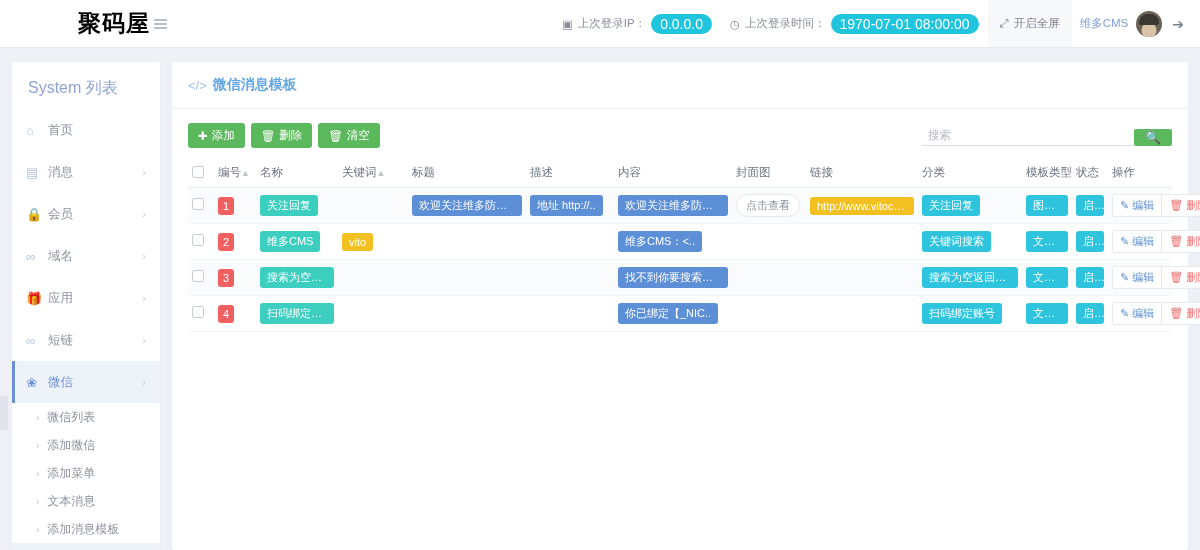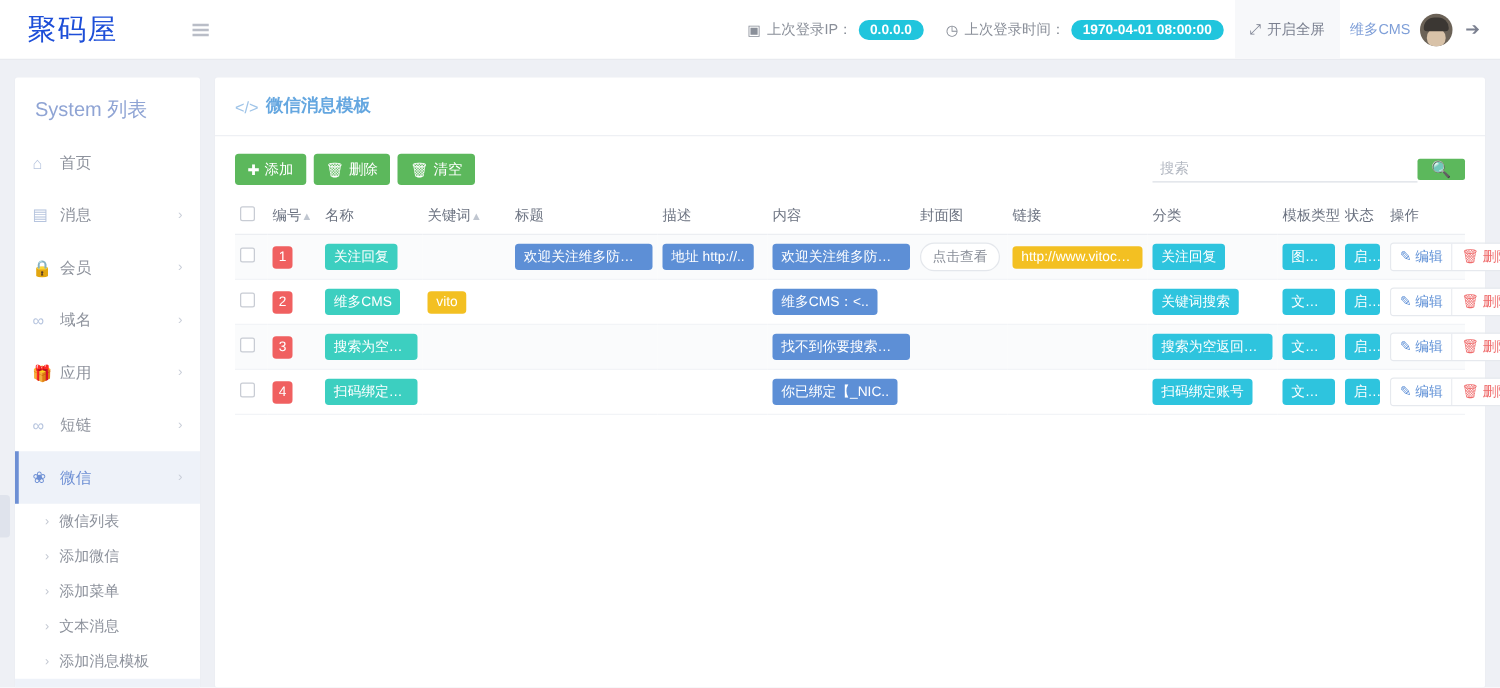--- a/index.html
+++ b/index.html
@@ -10,31 +10,32 @@
     font-family:"Liberation Sans","DejaVu Sans",sans-serif;
     font-size:12px; color:#5a5e66;
   }
 
   
   .topbar {
     height:48px; background:#fff; display:flex; align-items:center;
     border-bottom:1px solid #e8eaef; position:relative; z-index:5;
   }
   .brand {
-    width:150px; padding-left:22px; font-size:23px; font-weight:normal;
-    color:#1d4ed8; letter-spacing:1px;
+    width:150px; padding-left:22px; font-size:23px; font-weight:bold;
+    color:#000000; letter-spacing:1px;
     font-family:"DejaVu Sans","Liberation Sans",sans-serif;
+    text-align:right;
   }
   .hamburger { display:inline-flex; flex-direction:column; gap:2px; cursor:pointer; margin-left:4px;}
   .hamburger i { display:block; width:13px; height:2px; background:#b9bdc7; }
   .top-right { margin-left:auto; display:flex; align-items:center; height:100%; }
   .ti { display:flex; align-items:center; gap:5px; padding:0 9px; color:#8a8f99; font-size:11.5px; white-space:nowrap;}
   .pill-cyan {
     background:#20c5dd; color:#fff; border-radius:10px; padding:2px 9px;
-    font-size:11px; font-weight:bold;
+    font-size:14px; font-weight:normal;
   }
   .fullscreen { display:flex; align-items:center; gap:5px; padding:0 12px; height:100%;
                 background:#f7f8fa; color:#7b8090; font-size:11.5px; cursor:pointer;}
   .user-link { color:#7f9fd8; font-size:11.5px; padding:0 8px; cursor:pointer; }
   .avatar {
     width:26px; height:26px; border-radius:50%; overflow:hidden; background:#6b6257;
     position:relative; flex:none;
   }
   .avatar::after{
     content:""; position:absolute; left:50%; top:52%; transform:translate(-50%,-10%);
@@ -80,21 +81,21 @@
     padding:14px 16px; border-bottom:1px solid #eef0f4;
     color:#65a7e0; font-size:14px; font-weight:bold; display:flex; align-items:center; gap:6px;
   }
   .code-ico { color:#9fc4e8; font-weight:normal; font-size:13px; }
   .toolbar { padding:14px 16px 10px; display:flex; align-items:center; gap:6px; }
   .btn-green {
     background:#5cb85c; color:#fff; border:none; border-radius:3px;
     padding:5px 10px; font-size:11.5px; cursor:pointer; display:inline-flex; align-items:center; gap:4px;
     font-family:inherit;
   }
-  .search-box { margin-left:auto; display:flex; align-items:center; width:250px; }
+  .search-box { margin-left:auto; display:flex; align-items:flex-end; width:250px; }
   .search-input {
     flex:1; border:none; border-bottom:1px solid #dcdfe6; outline:none; padding:4px 6px;
     font-size:11.5px; color:#666; background:transparent; font-family:inherit;
   }
   .search-input::placeholder{ color:#b3b8c2; }
   .search-btn {
     width:38px; background:#5cb85c; color:#fff; border:none; cursor:pointer;
     display:flex; align-items:center; justify-content:center; font-size:13px; border-radius:2px;
   }
 
@@ -141,21 +142,21 @@
 
   <div class="top-right">
     <div class="ti">
       <span>▣</span>
       <span>上次登录IP：</span>
       <span class="pill-cyan">0.0.0.0</span>
     </div>
     <div class="ti">
       <span>◷</span>
       <span>上次登录时间：</span>
-      <span class="pill-cyan">1970-04-01 08:00:00</span>
+      <span class="pill-cyan">1970-07-01 08:00:00</span>
     </div>
     <div class="fullscreen">
       <span>⤢</span>
       <span>开启全屏</span>
     </div>
     <span class="user-link">维多CMS</span>
     <span class="avatar"></span>
     <span class="logout">➔</span>
   </div>
 </div>

